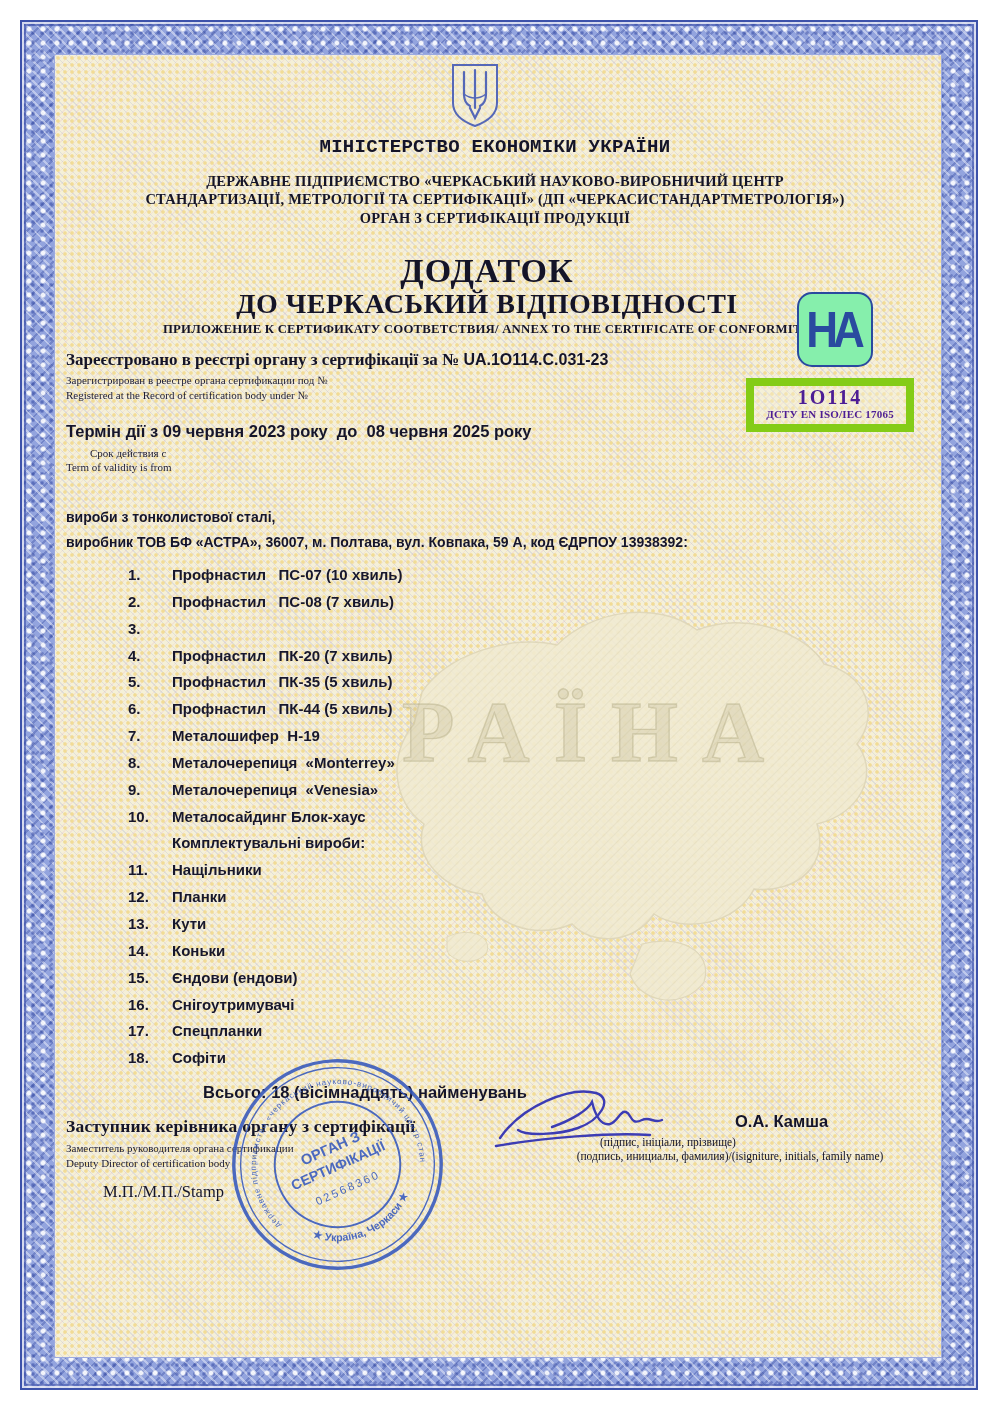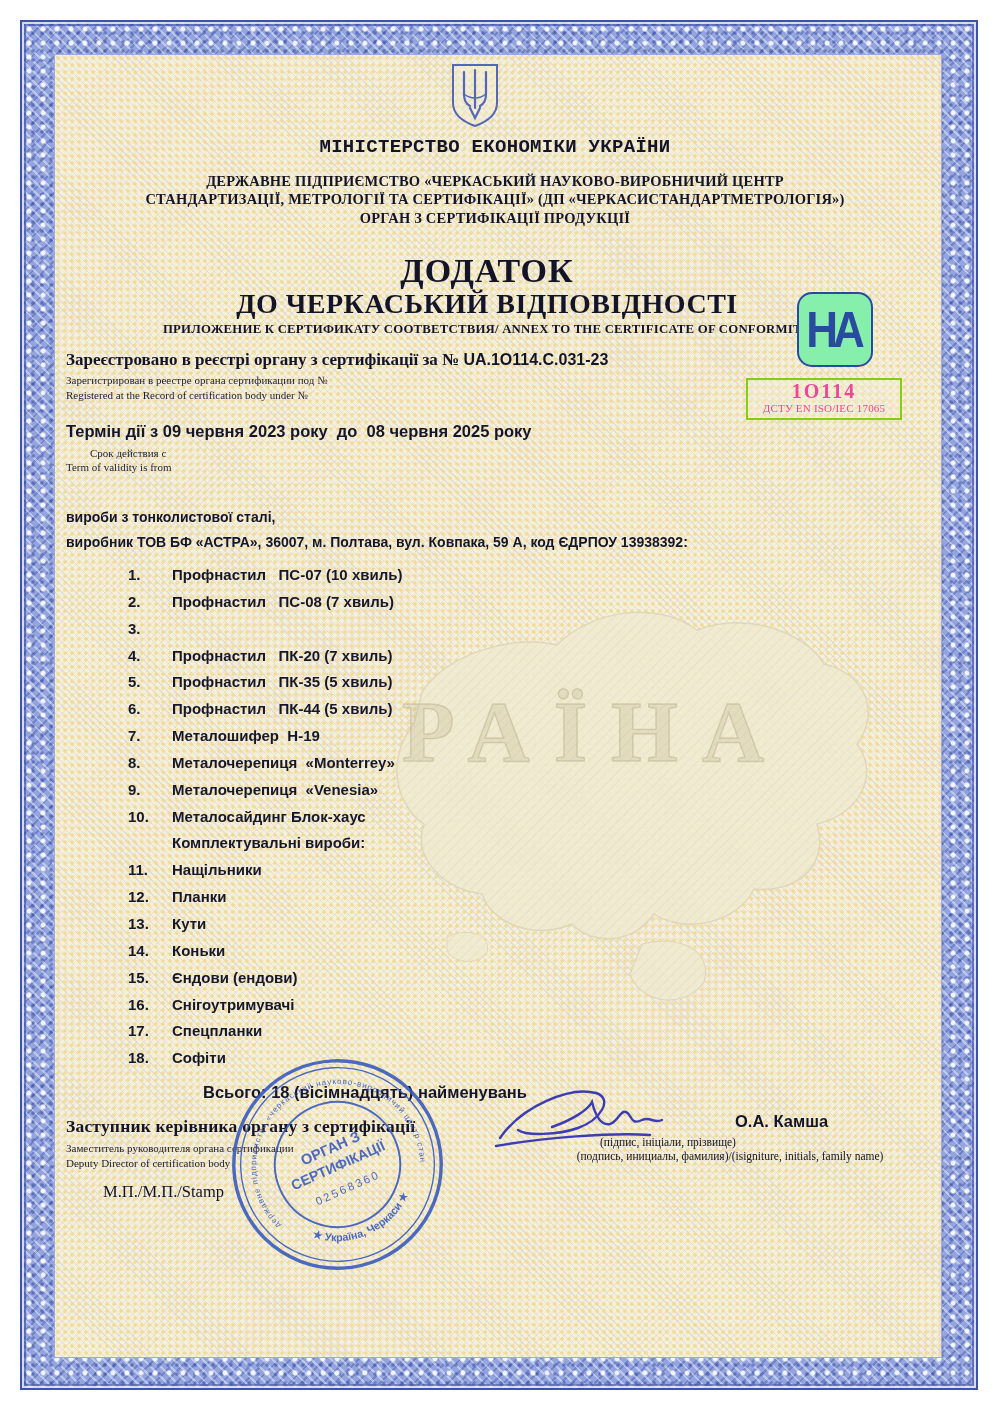--- a/index.html
+++ b/index.html
@@ -58,25 +58,25 @@
     left:783px; top:292px; width:72px; height:71px;
     background:#86efac; border:2.5px solid #2a4a9f; border-radius:15px;
     display:flex; align-items:center; justify-content:center;margin-left:14px;
   }
   .logo-badge span{
     font-family:"Liberation Sans",sans-serif; font-weight:900; font-size:44px;
     color:#2a4a9f; letter-spacing:-5px; transform:scaleY(1.15); padding-right:4px;
   }
   .accred-box{
     left:746px; top:378px; width:152px; height:38px;
-    border:2px solid #84cc16; text-align:center; color:#ec4899;
+    border:8px solid #84cc16; text-align:center; color:#4c1d95;
     background:rgba(245,240,216,.4);
   }
   .accred-box .n{font-size:20px; font-weight:bold; letter-spacing:2px; line-height:22px;}
-  .accred-box .s{font-size:11px; font-weight:normal; letter-spacing:.2px; line-height:12px;}
+  .accred-box .s{font-size:11px; font-weight:bold; letter-spacing:.2px; line-height:12px;}
 
   .intro{left:66px; top:505px; font-size:14px; line-height:25px; color:#15152b;}
 
   .items{left:128px; top:566px; width:660px;}
   .item-row{display:flex; height:26.85px; align-items:flex-start;
     font-family:"Liberation Sans",sans-serif; font-weight:bold; font-size:15px; color:#17172c;}
   .item-row .num{width:44px;}
   .item-row .label{white-space:pre;}
 
   .total-line{left:203px; top:1083px; font-size:16.5px; color:#15152b;}

